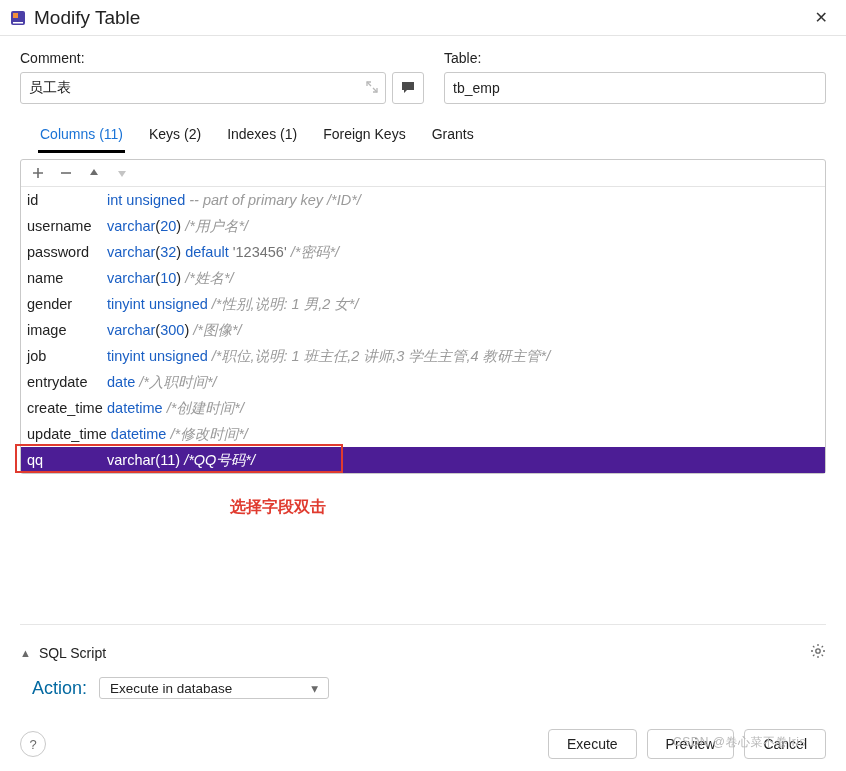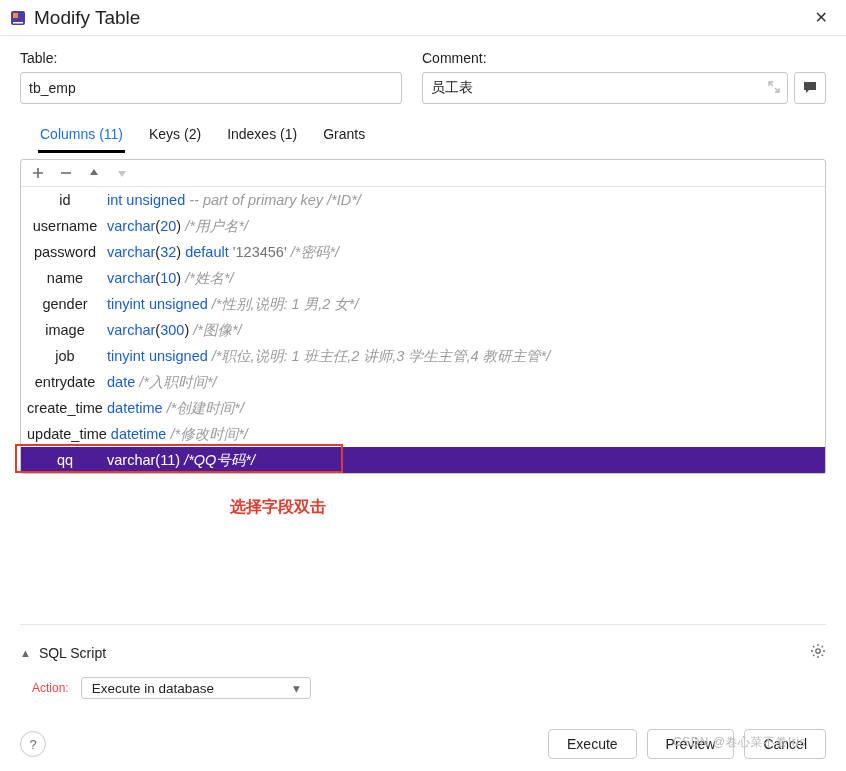--- a/index.html
+++ b/index.html
@@ -20,21 +20,21 @@
 .tabs { margin-top: 16px; display:flex; gap: 22px; padding-left: 18px; border-bottom:0; }
 .tab { font-size: 14px; color: #222; padding: 6px 2px 8px 2px; cursor:pointer; }
 .tab.active { color: #1a73d6; border-bottom: 3px solid #000000; }
 .cols-box { border: 1px solid #c9c9c9; border-radius:3px; margin-top: 6px; }
 .toolbar { display:flex; gap:14px; padding: 6px 10px; border-bottom:1px solid #e4e4e4; align-items:center; }
 .tool-icn { width:14px; height:14px; display:flex; align-items:center; justify-content:center; color:#6d6d6d; font-size:14px; }
 .tool-icn.enabled { color:#6d6d6d; }
 .tool-icn.disabled { color:#bcbcbc; }
 .col-list { font-size: 14.5px; line-height: 26px; }
 .col-row { display:flex; padding: 0 6px; white-space: pre; cursor:pointer; }
-.col-row .cname { color:#222; min-width: 80px; padding-right: 4px; text-align: center; }
+.col-row .cname { color:#222; min-width: 80px; padding-right: 4px; }
 .col-row .ctype-kw { color:#1a5fc4; }
 .col-row .ctype-num { color:#1a5fc4; }
 .col-row .ctype-par { color:#222; }
 .col-row .def-kw { color:#1a5fc4; }
 .col-row .def-val { color:#737373; }
 .col-row .comment { color:#9a9a9a; font-style: italic; }
 .col-row.selected { background:#4c1d95; color:#fff; }
 .col-row.selected .cname,
 .col-row.selected .ctype-kw,
 .col-row.selected .ctype-num,
@@ -42,21 +42,21 @@
 .col-row.selected .def-kw,
 .col-row.selected .def-val,
 .col-row.selected .comment { color:#fff; }
 .red-box { position:absolute; border:2px solid #e03b2f; pointer-events:none; }
 .anno { position:absolute; color:#e03b2f; font-weight:bold; font-size:16px; }
 .sql-sect { margin: 18px 20px 0 20px; display:flex; align-items:center; }
 .sql-toggle { color:#6a6a6a; font-size:11px; margin-right:8px; }
 .sql-title { font-size:14px; color:#222; flex:1; }
 .gear { color:#6a6a6a; font-size:16px; }
 .action-row { margin: 14px 20px 0 32px; display:flex; align-items:center; gap: 12px; }
-.action-lbl { font-size:12px; color:#ef4444; }
+.action-lbl { font-size:18px; color:#0369a1; }
 .select { border:1px solid #c9c9c9; border-radius:3px; height:22px; width: 230px; display:flex; align-items:center; justify-content:space-between; padding:0 10px; font-size:13.5px; color:#222; }
 .footer { position:absolute; bottom:12px; left:0; right:0; padding: 0 20px; display:flex; align-items:center; }
 .help-btn { width:26px; height:26px; border:1px solid #c9c9c9; border-radius:50%; display:flex; align-items:center; justify-content:center; color:#6a6a6a; font-size:13px; }
 .footer-spacer { flex:1; }
 .btn { border:1px solid #c9c9c9; border-radius:4px; height:30px; padding: 0 18px; font-size:14px; background:#fff; color:#222; margin-left:10px; cursor:pointer; }
 .watermark { position:absolute; right:40px; bottom:20px; color:#b8b8b8; font-size:12px; pointer-events:none; letter-spacing:0.5px; }
 .hr { border:none; border-top:1px solid #e6e6e6; margin: 10px 20px 0 20px; }
 </style>
 </head>
 <body>
@@ -68,49 +68,50 @@
         <rect x="3" y="3" width="5" height="5" fill="#f08f3c"></rect>
         <rect x="3" y="12" width="10" height="1.5" fill="#fff"></rect>
       </svg>
   </span>
   <span class="title">Modify Table</span>
   <span class="close-btn">✕</span>
 </div>
 
 <div class="content">
   <div class="row-top">
-    <div class="field-group table">
-      <span class="lbl">Table:</span>
-      <input type="text" class="main-input" value="tb_emp" style="">
-    </div>
     <div class="field-group comment">
       <span class="lbl">Comment:</span>
       <div class="input-row">
         <div style="position:relative; flex:1;">
           <input type="text" class="main-input" style="padding-right: 28px;" value="员工表">
           <span style="position:absolute; right:8px; top:7px; color:#b8b8b8;">
             <svg width="12" height="12" viewBox="0 0 12 12">
                 <path d="M1 5 L1 1 L5 1 M7 11 L11 11 L11 7" stroke="#b8b8b8" stroke-width="1.3" fill="none"></path>
                 <path d="M1 1 L5 5 M11 11 L7 7" stroke="#b8b8b8" stroke-width="1.3"></path>
               </svg>
           </span>
         </div>
         <div class="comment-btn">
           <svg width="16" height="16" viewBox="0 0 16 16">
               <path d="M2 2 h12 v8 h-7 l-3 3 v-3 h-2 z" fill="#4a4a4a"></path>
             </svg>
         </div>
       </div>
     </div>
+    <div class="field-group table">
+      <span class="lbl">Table:</span>
+      <input type="text" class="main-input" value="tb_emp" style="">
+    </div>
   </div>
 
   <div class="tabs">
     <div class="tab active">Columns (11)</div>
     <div class="tab">Keys (2)</div>
     <div class="tab">Indexes (1)</div>
+    <div class="tab">Foreign Keys</div>
     <div class="tab">Grants</div>
   </div>
 
   <div class="cols-box">
     <div class="toolbar">
       <span class="tool-icn enabled">
           <svg width="12" height="12" viewBox="0 0 12 12">
             <path d="M6 1 v10 M1 6 h10" stroke="#6d6d6d" stroke-width="1.6"></path>
           </svg>
         </span>

